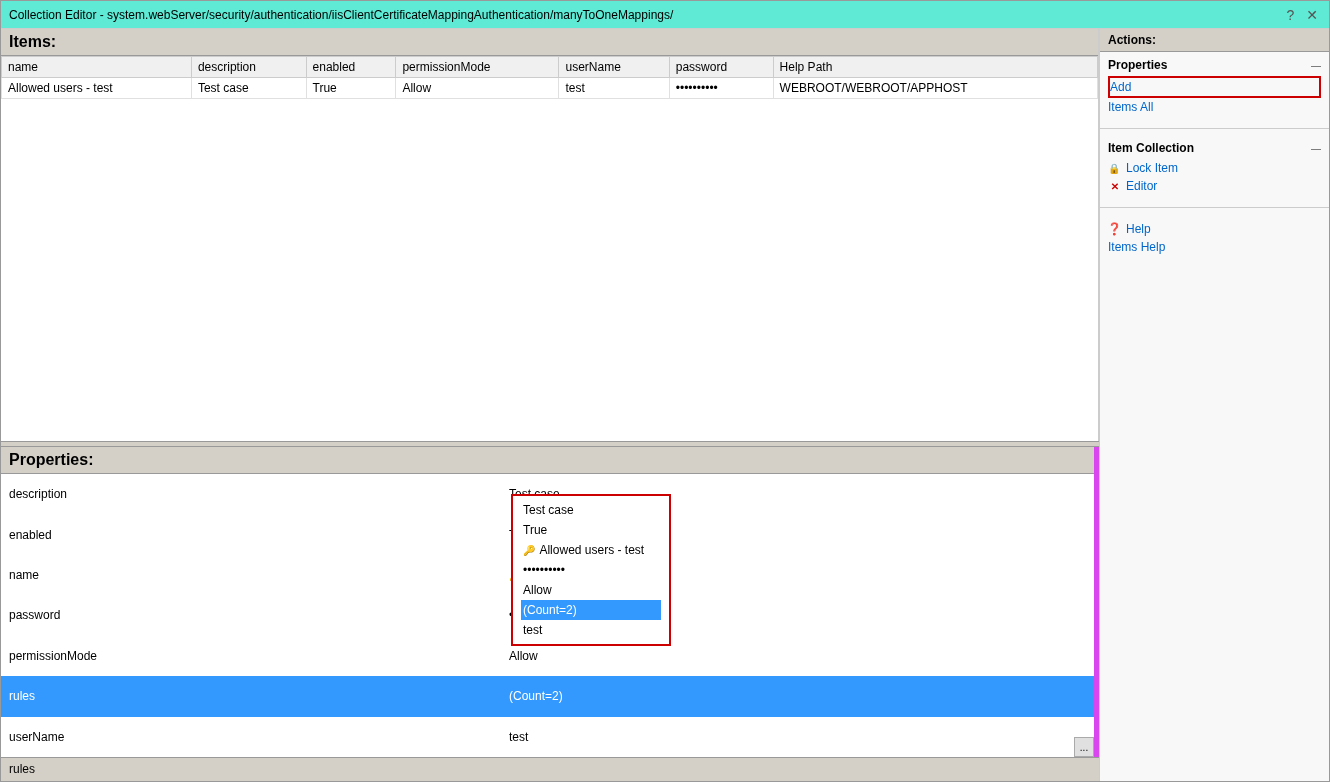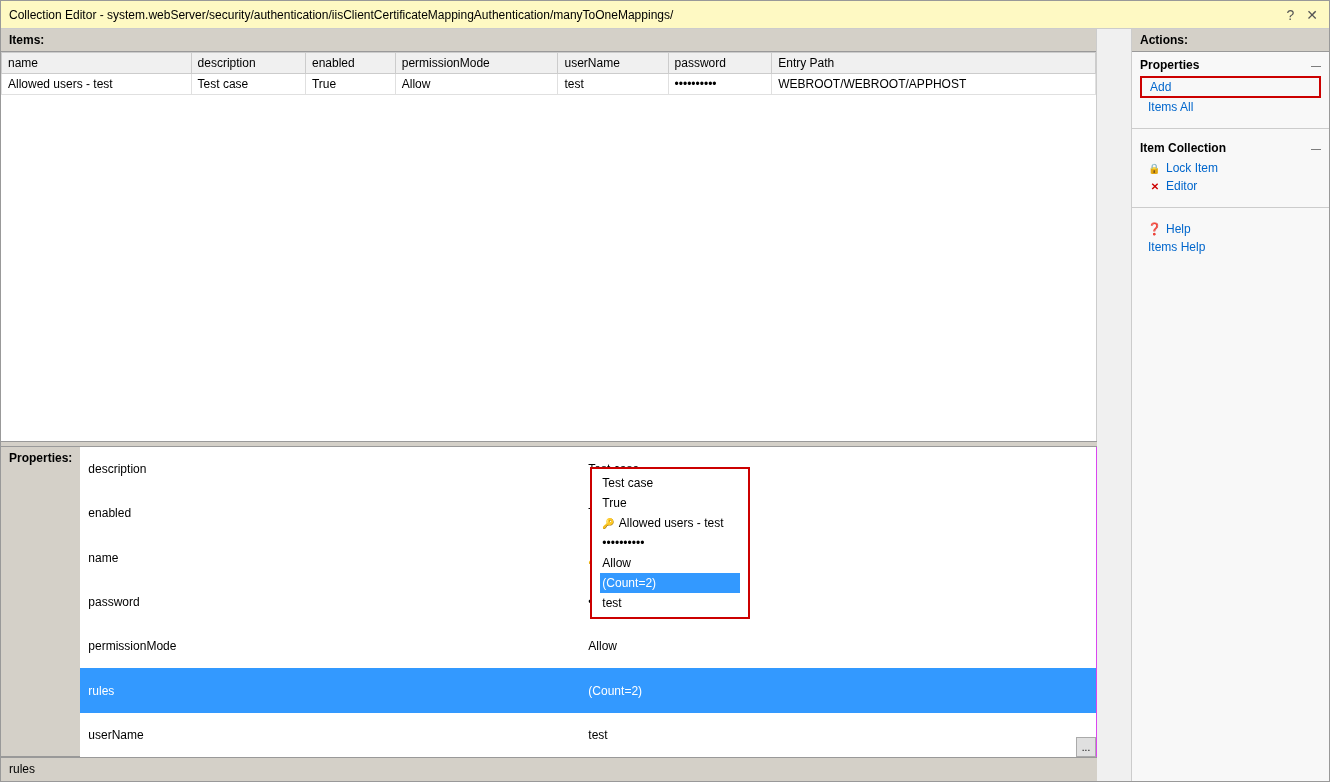--- a/index.html
+++ b/index.html
@@ -13,21 +13,21 @@
       display: flex;
       flex-direction: column;
       border: 1px solid #999;
     }
 
     
     .title-bar {
       display: flex;
       align-items: center;
       justify-content: space-between;
-      background: #fef9c3;
+      background: #5eead4;
       border-bottom: 1px solid #ccc;
       padding: 8px 8px;
       height: 28px;
       flex-shrink: 0;
     }
     .title-bar-title {
       font-size: 12px;
       color: #000;
     }
     .title-bar-controls {
@@ -65,21 +65,21 @@
       flex-direction: column;
       flex: 1;
       border-right: 1px solid #ccc;
       min-height: 0;
     }
 
     .section-header {
       background: #d4d0c8;
       padding: 4px 8px;
       font-weight: bold;
-      font-size: 12px;
+      font-size: 16px;
       border-bottom: 1px solid #999;
       flex-shrink: 0;
     }
 
     .table-container {
       flex: 1;
       overflow: auto;
       background: #fff;
     }
 
@@ -100,23 +100,23 @@
 
     table td {
       border: 1px solid #e0e0e0;
       padding: 3px 6px;
       white-space: nowrap;
     }
 
     
     .properties-section {
       display: flex;
-      flex-direction: row;
+      flex-direction: column;
       height: 310px;
-      border-right: 1px solid #d946ef;
+      border-right: 5px solid #d946ef;
       flex-shrink: 0;
     }
 
     .properties-table-container {
       display: flex;
       flex: 1;
       overflow: auto;
       background: #fff;
       position: relative;
     }
@@ -192,28 +192,27 @@
       background: #d4d0c8;
       border-top: 1px solid #999;
       padding: 4px 8px;
       font-size: 12px;
       height: 24px;
       flex-shrink: 0;
     }
 
     
     .right-panel {
-      width: 198px;
+      width: 230px;
       flex-shrink: 0;
       background: #f8f8f8;
       border-left: 1px solid #ccc;
       display: flex;
       flex-direction: column;
       padding: 0;
-      margin-left: 34px;
     }
 
     .actions-header {
       background: #d4d0c8;
       padding: 4px 8px;
       font-weight: bold;
       font-size: 12px;
       border-bottom: 1px solid #999;
     }
 
@@ -227,21 +226,21 @@
       justify-content: space-between;
       font-weight: bold;
       margin-bottom: 4px;
       font-size: 12px;
     }
 
     .action-item {
       display: flex;
       align-items: center;
       gap: 4px;
-      padding: 2px 8px;
+      padding: 2px 0;
       cursor: pointer;
       color: #0066cc;
       text-decoration: none;
     }
 
     .action-item.highlighted {
       border: 2px solid #cc0000;
       color: #0066cc;
     }
 
@@ -313,21 +312,21 @@
       <div class="table-container">
         <table>
           <thead>
             <tr>
               <th>name</th>
               <th>description</th>
               <th>enabled</th>
               <th>permissionMode</th>
               <th>userName</th>
               <th>password</th>
-              <th>Entry Path</th>
+              <th>Help Path</th>
             </tr>
           </thead>
           <tbody id="items-tbody">
           <tr>
                 <td>Allowed users - test</td>
                 <td>Test case</td>
                 <td>True</td>
                 <td>Allow</td>
                 <td>test</td>
                 <td>••••••••••</td>

